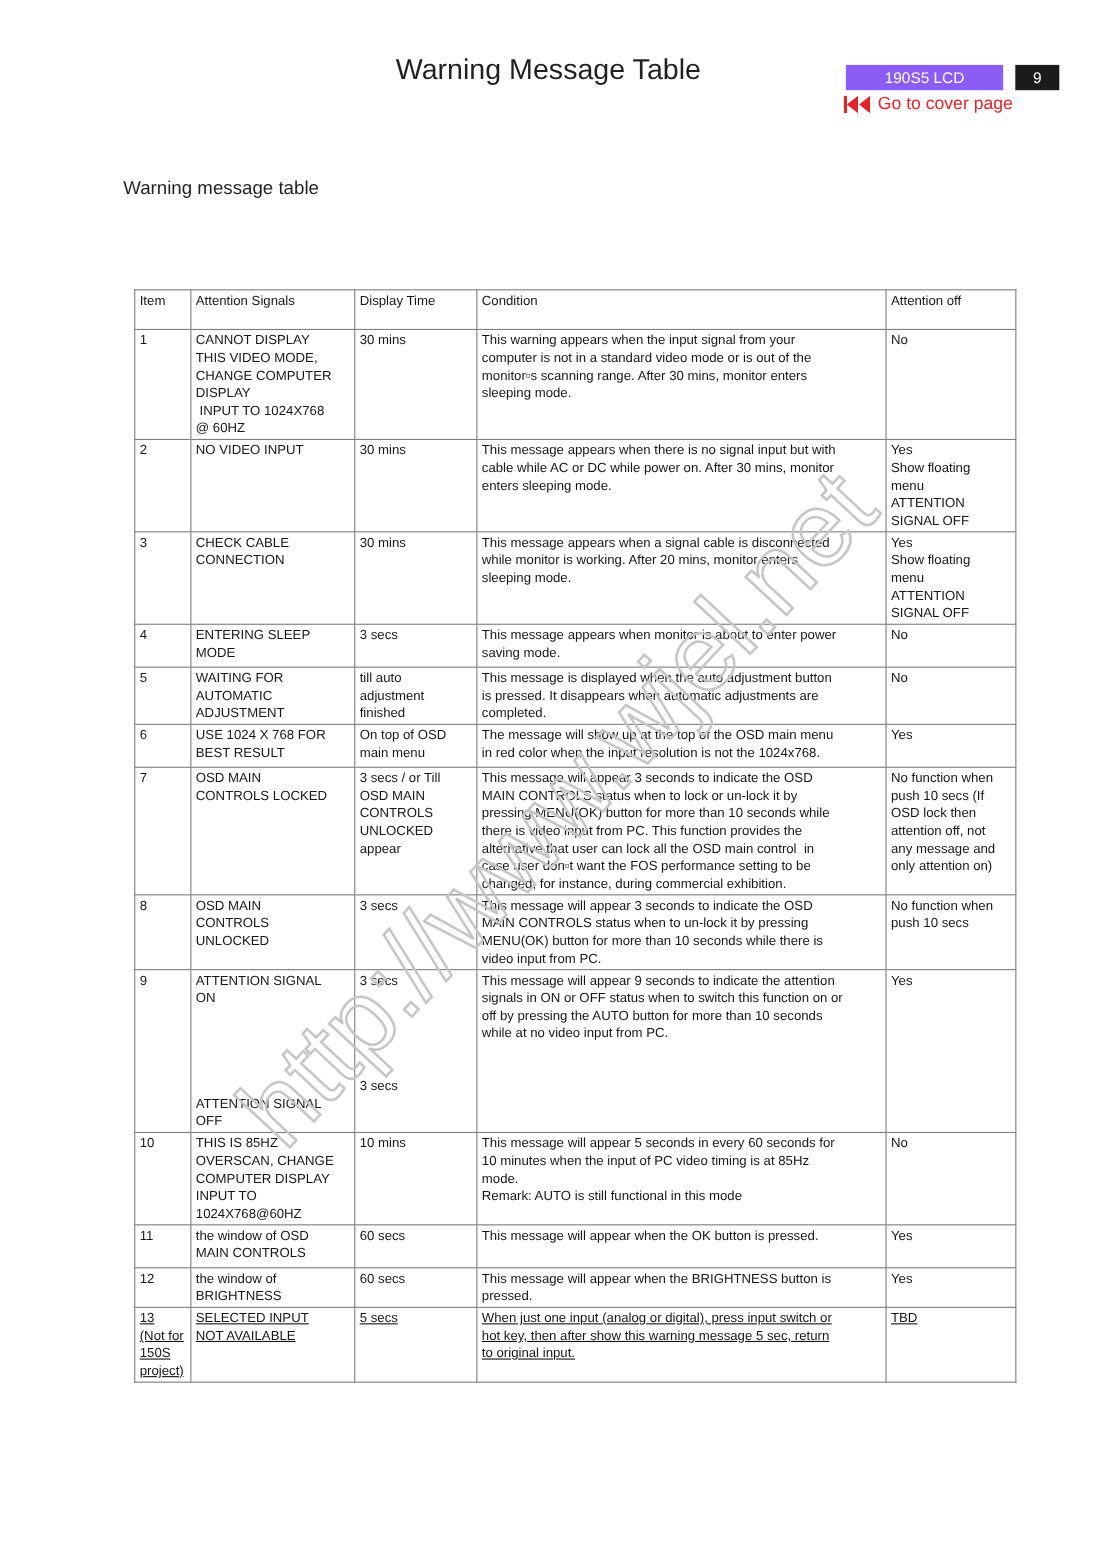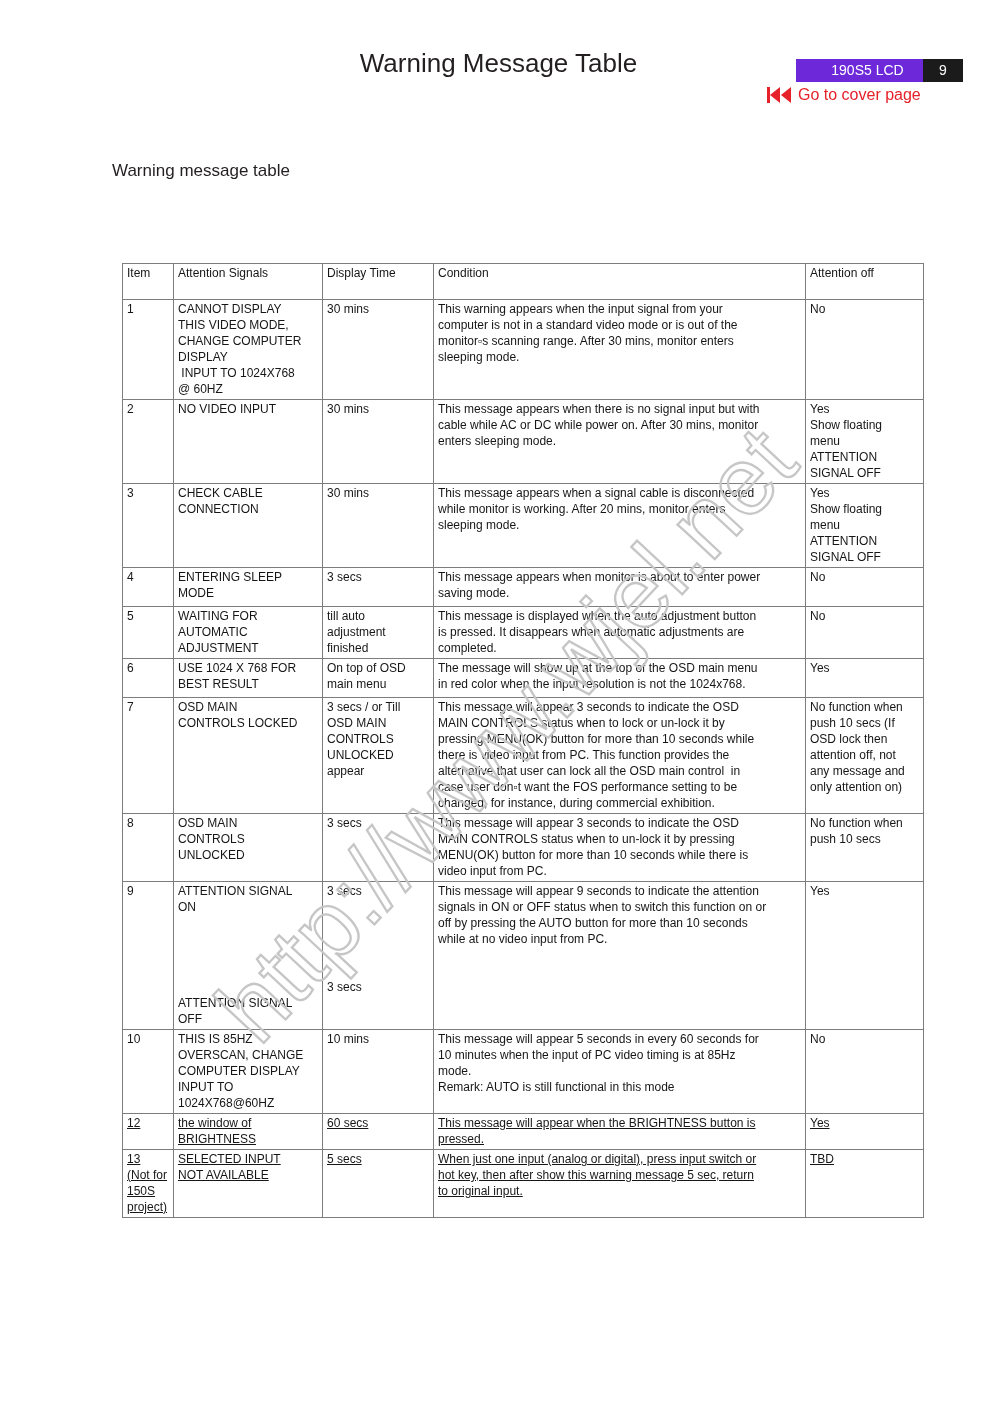--- a/index.html
+++ b/index.html
@@ -12,22 +12,22 @@
     overflow:hidden;
   }
   .doc-title{
     position:absolute;top:48px;left:0;width:100%;
     text-align:center;
     font-size:26px;letter-spacing:0px;
     color:#231f20;
   }
   .model-box{
     position:absolute;left:769px;top:59px;width:143px;height:23px;
-    background:#6d28d9;color:#ffffff;
-    font-size:14px;line-height:23px;text-align:center;margin-left:27px;
+    background:#8b5cf6;color:#ffffff;
+    font-size:14px;line-height:23px;text-align:center;
   }
   .page-box{
     position:absolute;left:923px;top:59px;width:40px;height:23px;
     background:#1b1b1b;color:#ffffff;
     font-size:14px;line-height:23px;text-align:center;
   }
   .cover-link{
     position:absolute;left:767px;top:85px;height:20px;
     display:flex;align-items:center;gap:7px;
     color:#e62129;font-size:16px;
@@ -242,21 +242,29 @@
 COMPUTER DISPLAY
 INPUT TO
 1024X768@60HZ</td>
           <td>10 mins</td>
           <td>This message will appear 5 seconds in every 60 seconds for
 10 minutes when the input of PC video timing is at 85Hz
 mode.
 Remark: AUTO is still functional in this mode</td>
           <td>No</td>
         </tr>
-        <tr style="height: 23px; text-decoration: underline;">
+        <tr style="height: 39px;">
+          <td>11</td>
+          <td>the window of OSD
+MAIN CONTROLS</td>
+          <td>60 secs</td>
+          <td>This message will appear when the OK button is pressed.</td>
+          <td>Yes</td>
+        </tr>
+        <tr style="height: 23px;">
           <td>12</td>
           <td>the window of
 BRIGHTNESS</td>
           <td>60 secs</td>
           <td>This message will appear when the BRIGHTNESS button is
 pressed.</td>
           <td>Yes</td>
         </tr>
         <tr style="height: 63px; text-decoration: underline;">
           <td>13

